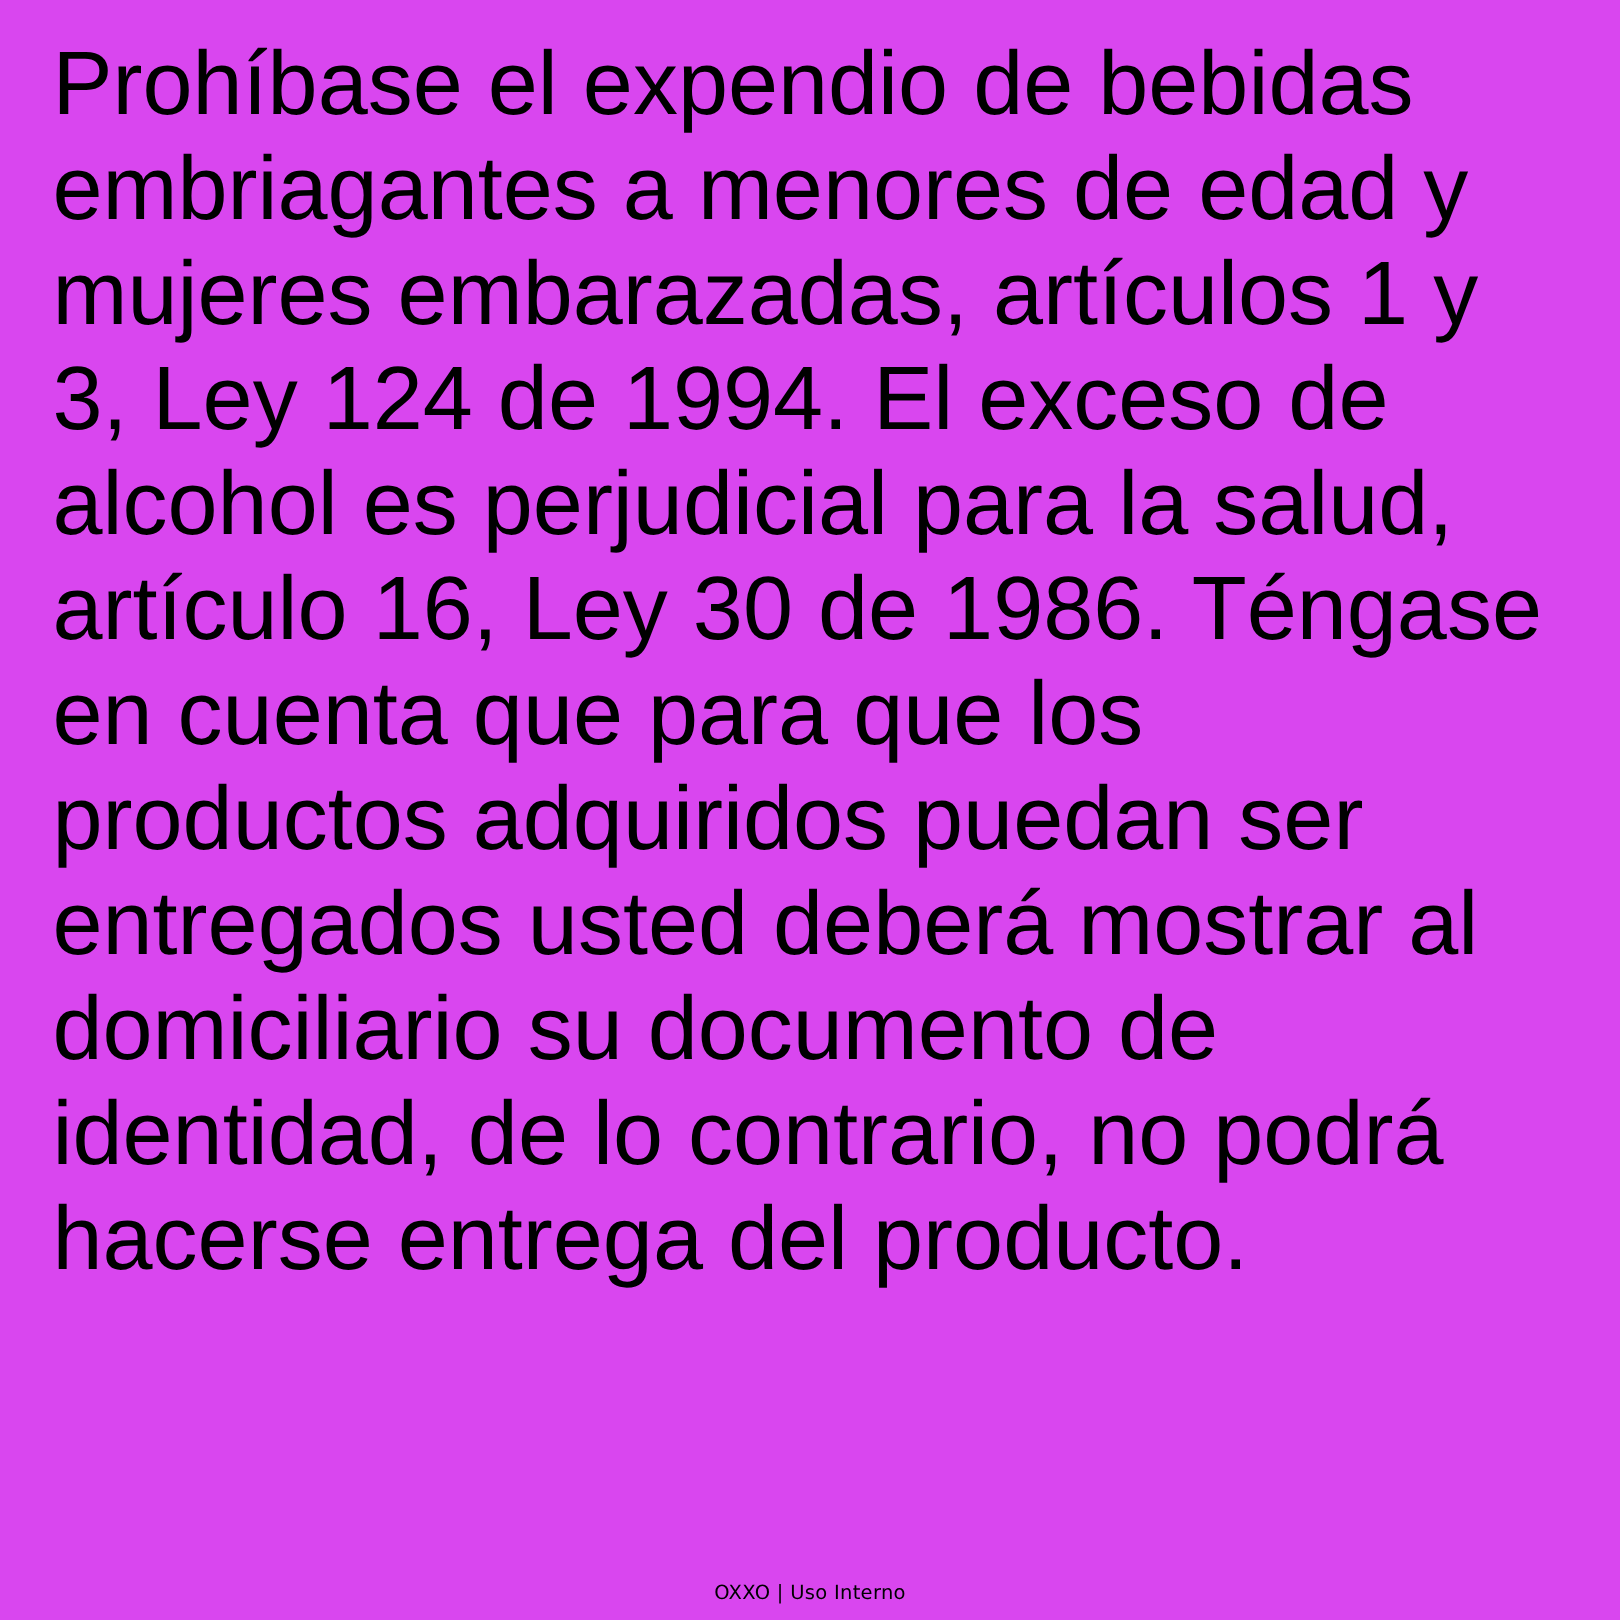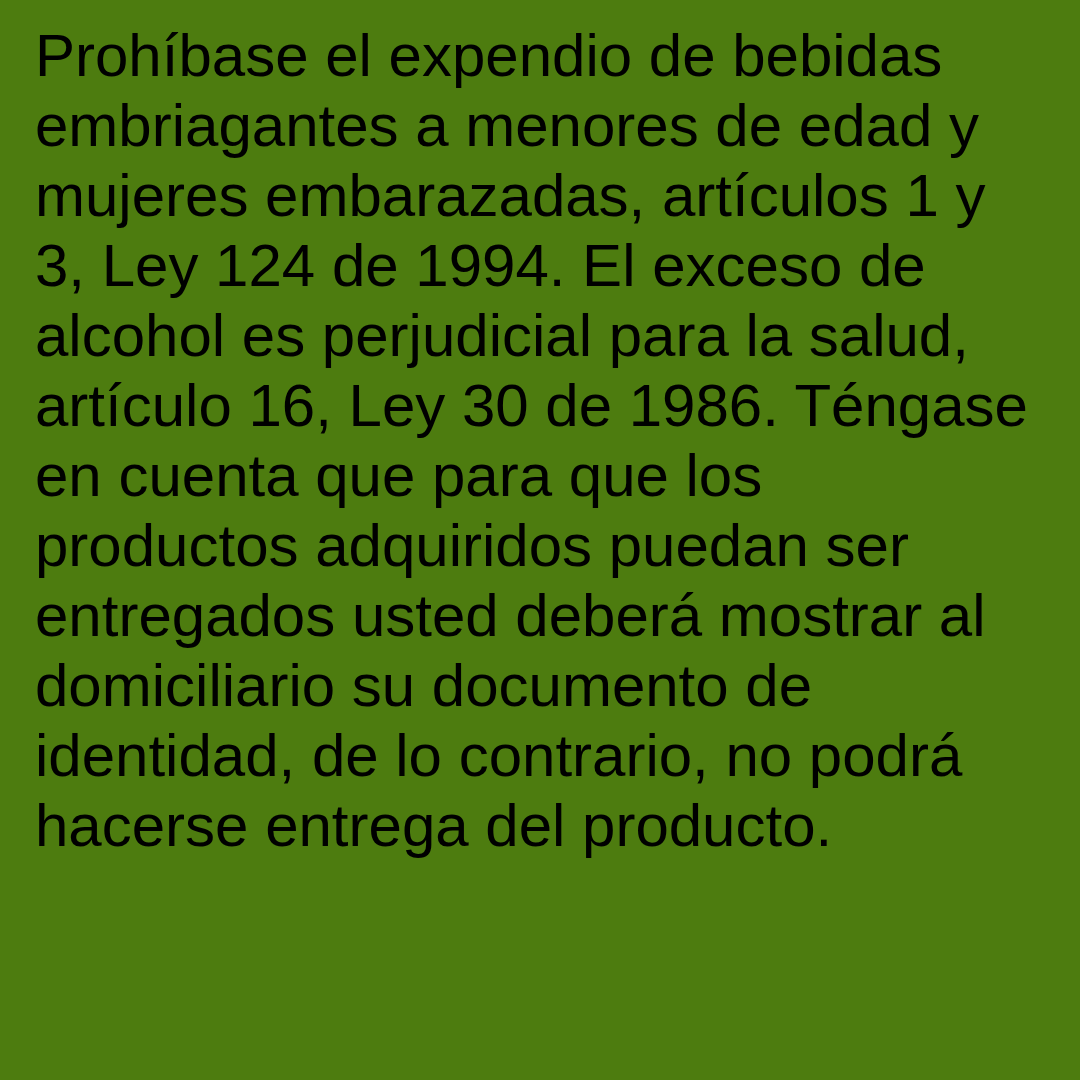--- a/index.html
+++ b/index.html
@@ -10,21 +10,21 @@
       width: 1080px;
       height: 1080px;
       background: #ffffff;
       position: relative;
       overflow: hidden;
       font-family: "Liberation Sans", sans-serif;
     }
     .page {
       position: absolute;
       inset: 0;
-      background: #4d7c0f;
+      background: #d946ef;
     }
     .disclaimer {
       position: absolute;
       top: 21px;
       left: 35px;
       right: 25px;
       margin: 0;
       font-family: "Liberation Sans", sans-serif;
       font-size: 60px;
       line-height: 70px;
@@ -59,13 +59,16 @@
 3, Ley 124 de 1994. El exceso de
 alcohol es perjudicial para la salud,
 artículo 16, Ley 30 de 1986. Téngase
 en cuenta que para que los
 productos adquiridos puedan ser
 entregados usted deberá mostrar al
 domiciliario su documento de
 identidad, de lo contrario, no podrá
 hacerse entrega del producto.</p>
 
+  <footer class="footer">
+    <span class="footer-label">OXXO | Uso Interno</span>
+  </footer>
 </main>
 
 </body></html>

